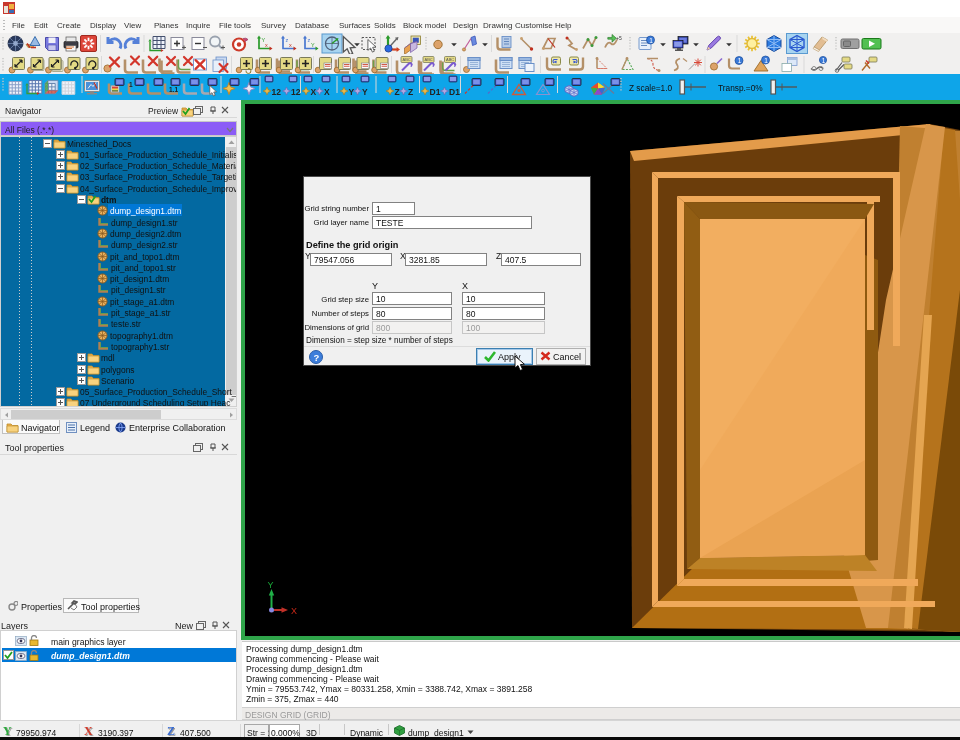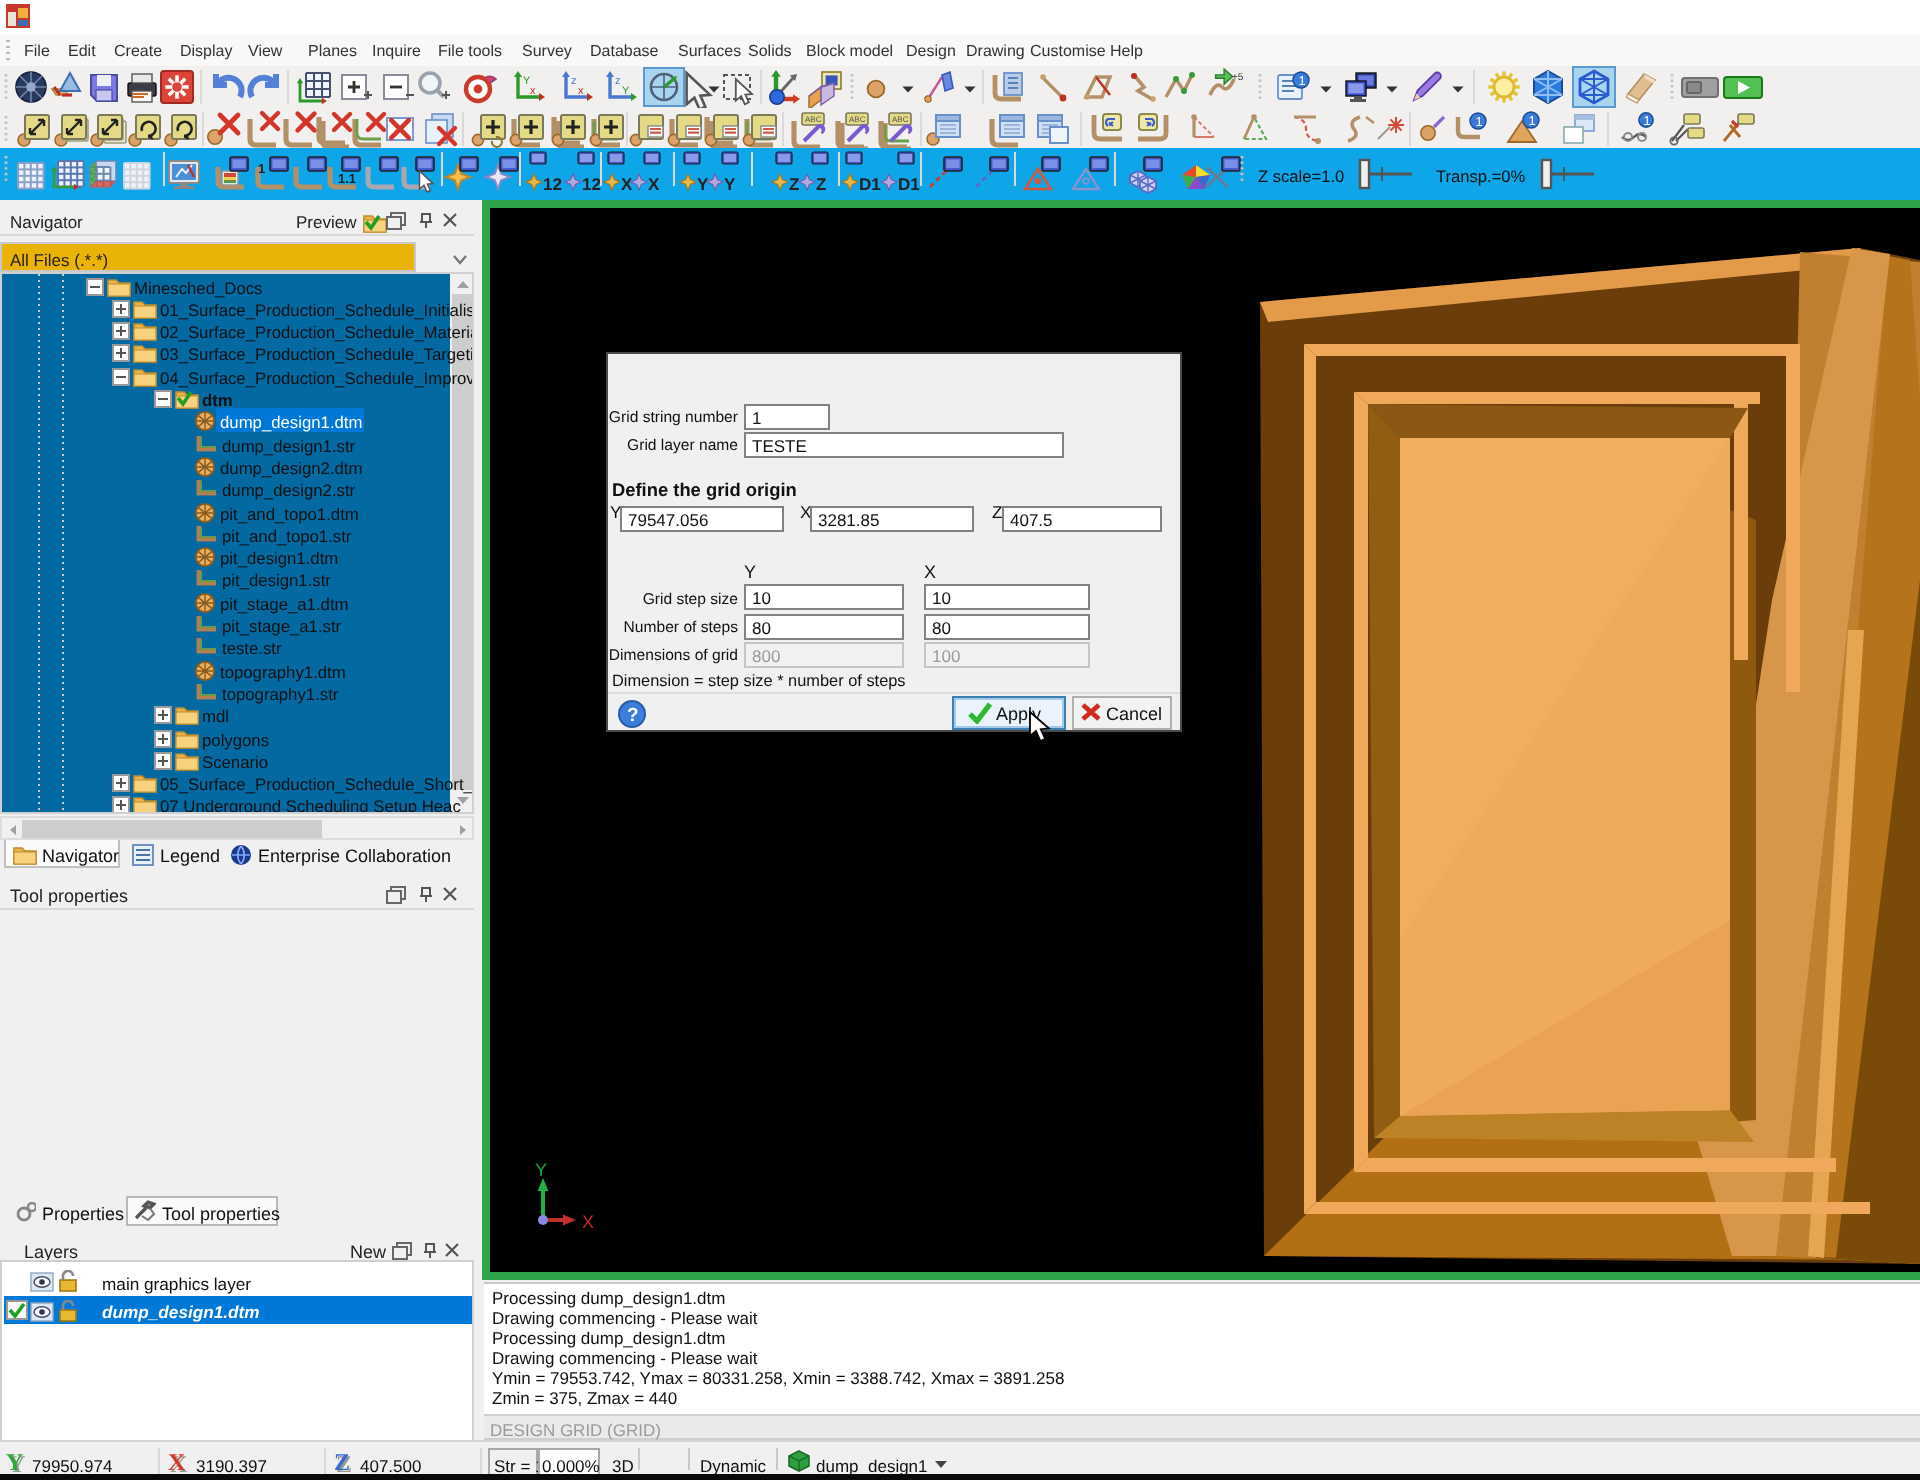--- a/index.html
+++ b/index.html
@@ -852,21 +852,21 @@
           <rect x="2.5" y="0.5" width="7" height="6" fill="none" stroke="#666"></rect>
           <rect x="0.5" y="2.5" width="7" height="6" fill="#f0f0f0" stroke="#666"></rect>
         </svg>
 <svg class="abs" style="left:209px;top:5px" width="8" height="9">
           <path d="M2,1 h4 v4 h-4 z M1,5 h6 M4,5 v3" stroke="#555" fill="none"></path>
         </svg>
 <svg class="abs" style="left:221px;top:5px" width="8" height="8">
           <path d="M1,1 L7,7 M7,1 L1,7" stroke="#555" stroke-width="1.1"></path>
         </svg>
 </div>
-<div class="abs" style="left:0;top:21px;width:208px;height:15px;background:#eab308;border:1px solid #c8c8c8">
+<div class="abs" style="left:0;top:21px;width:237px;height:15px;background:#8b5cf6;border:1px solid #c8c8c8">
 <div class="lbl" style="left:4px;top:3px;color:#222;font-size:8.5px">All Files (.*.*)</div>
 <svg class="abs" style="left:225px;top:5px" width="8" height="6">
           <path d="M1,1 L4,4.5 L7,1" stroke="#777" stroke-width="1.2" fill="none"></path>
         </svg>
 </div>
 <div class="abs" style="left:0;top:36px;width:237px;height:271px;background:#0369a1;border:1px solid #d0d0d0;overflow:hidden">
 <div class="abs" style="left:224px;top:0;width:12px;height:269px;background:#f0f0f0"></div>
 <svg class="abs" style="left:227px;top:3px" width="7" height="5">
           <path d="M0.5,4 L3.5,0.5 L6.5,4" fill="#a0a0a0"></path>
         </svg>
@@ -1099,21 +1099,21 @@
         </svg>
 <div class="lbl" style="left:21px;top:4px">Properties</div>
 <div class="abs" style="left:63px;top:0px;width:76px;height:15px;background:#fafafa;border:1px solid #b8b8b8"></div>
 <svg class="abs" style="left:67px;top:2px" width="11" height="11">
           <path d="M1,9 L6,4 M5,3 l2,-2 3,1 -2,2 z" stroke="#555" stroke-width="1.6" fill="#888"></path>
           <path d="M4,8 l3,2 3,-3 -2,-3" stroke="#777" stroke-width="1" fill="none"></path>
         </svg>
 <div class="lbl" style="left:81px;top:4px">Tool properties</div>
 </div>
 <div class="abs" style="left:0;top:517px;width:237px;height:16px;background:#f0f0f0;border-bottom:1px solid #d8d8d8">
-<div class="lbl" style="left:12px;top:4px;color:#222">Layers</div>
+<div class="lbl" style="left:1px;top:4px;color:#222">Layers</div>
 <div class="lbl" style="left:175px;top:4px;color:#222">New</div>
 <svg class="abs" style="left:196px;top:4px" width="10" height="9">
           <rect x="2.5" y="0.5" width="7" height="6" fill="none" stroke="#666"></rect>
           <rect x="0.5" y="2.5" width="7" height="6" fill="#f0f0f0" stroke="#666"></rect>
         </svg>
 <svg class="abs" style="left:211px;top:4px" width="8" height="9">
           <path d="M2,1 h4 v4 h-4 z M1,5 h6 M4,5 v3" stroke="#555" fill="none"></path>
         </svg>
 <svg class="abs" style="left:222px;top:4px" width="8" height="8">
           <path d="M1,1 L7,7 M7,1 L1,7" stroke="#555" stroke-width="1.1"></path>

